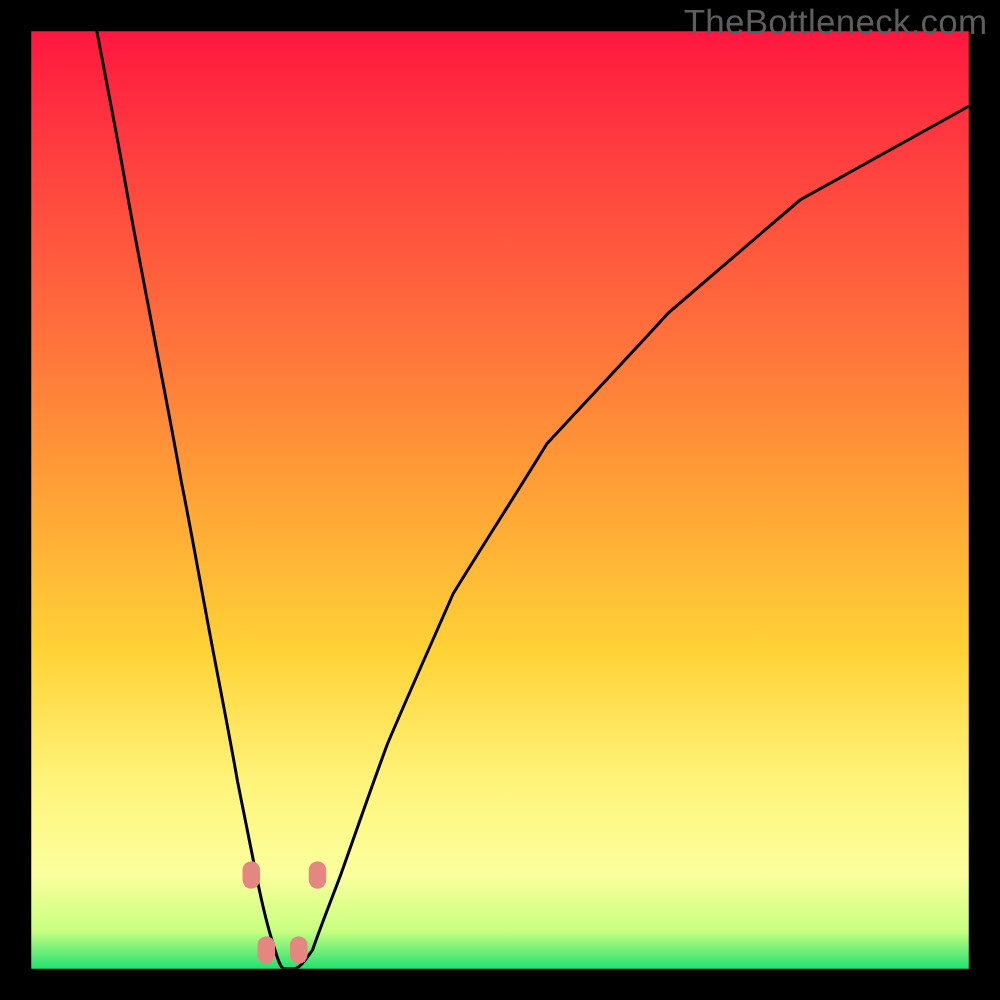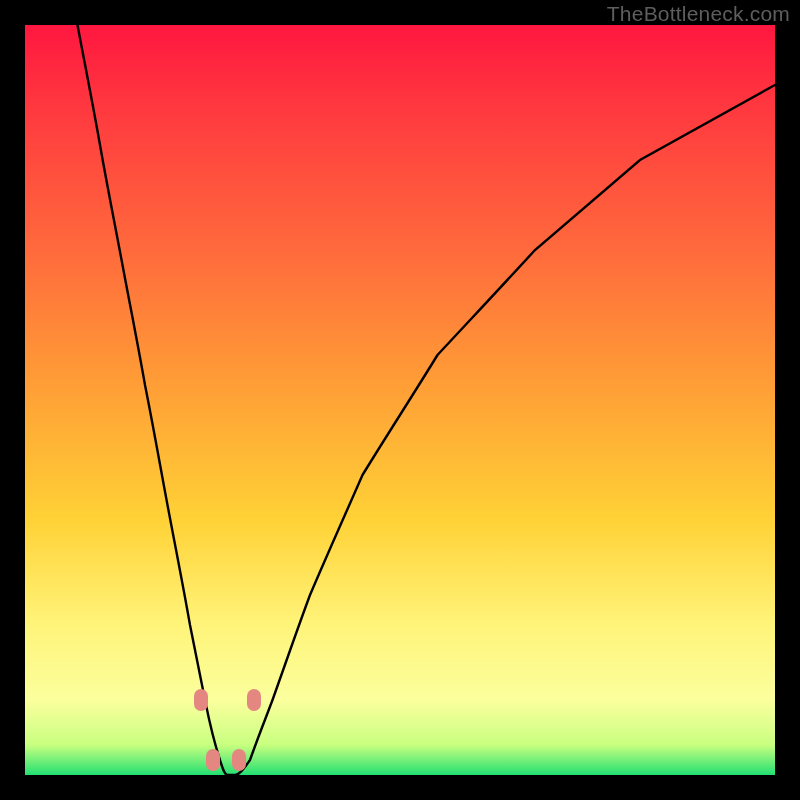--- a/index.html
+++ b/index.html
@@ -35,21 +35,21 @@
       #fbff9d 90%,
       #c8ff80 96%,
       #22e072 100%
     );
   }
   .watermark {
     position: absolute;
     top: 2px;
     right: 10px;
     color: #5e5e5e;
-    font-size: 21px;
+    font-size: 28px;
     letter-spacing: 0.2px;
     user-select: none;
   }
   svg.curve {
     position: absolute;
     left: 0;
     top: 0;
     width: 750px;
     height: 750px;
   }

